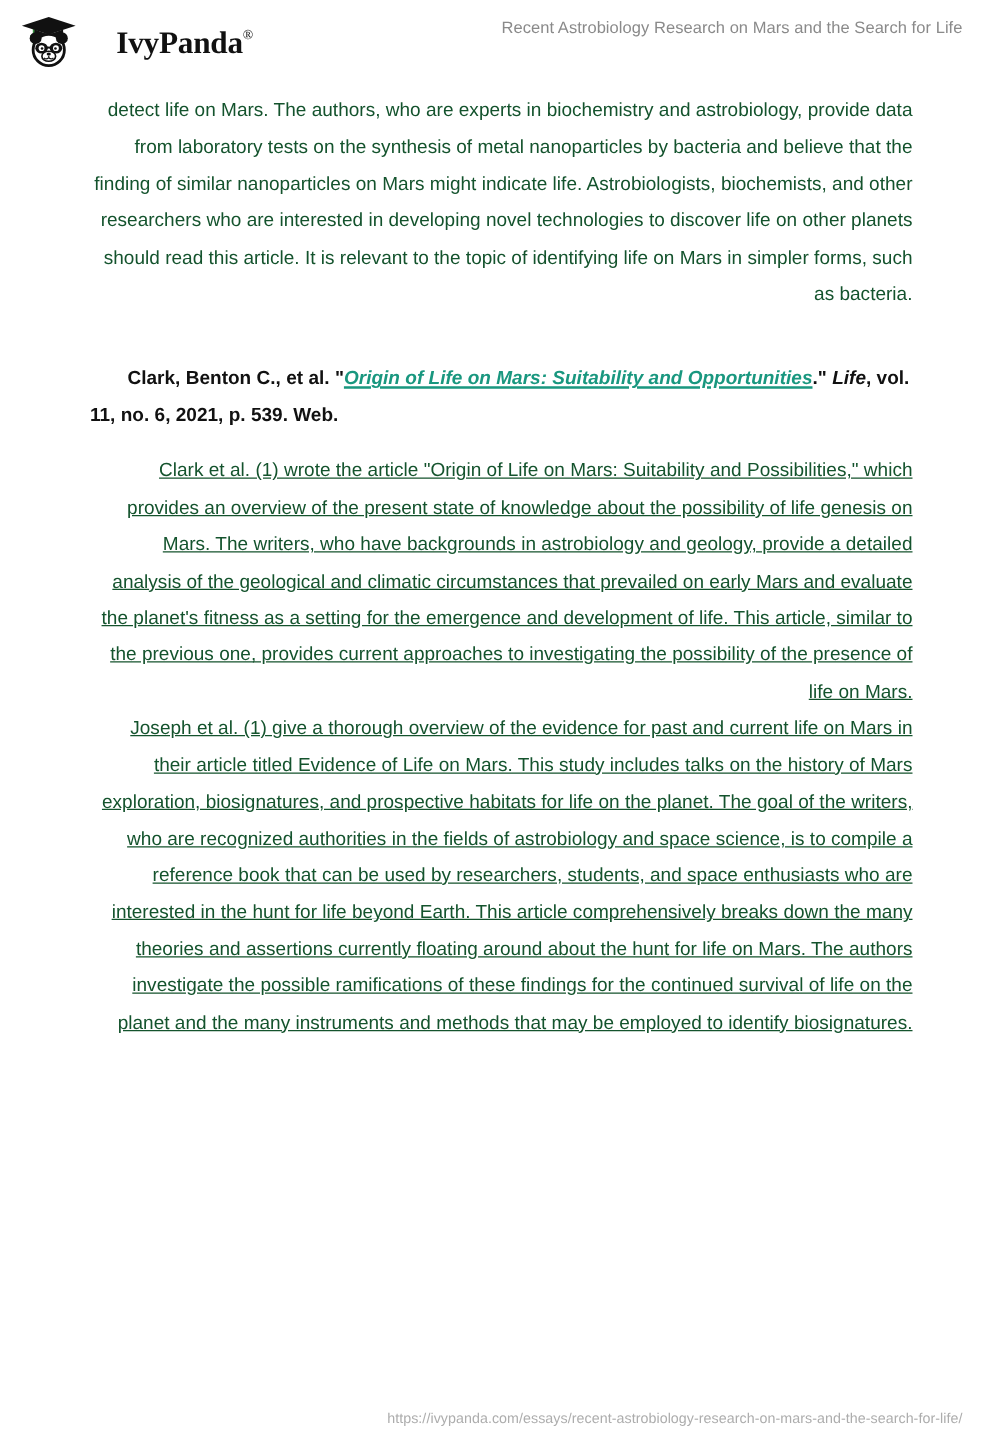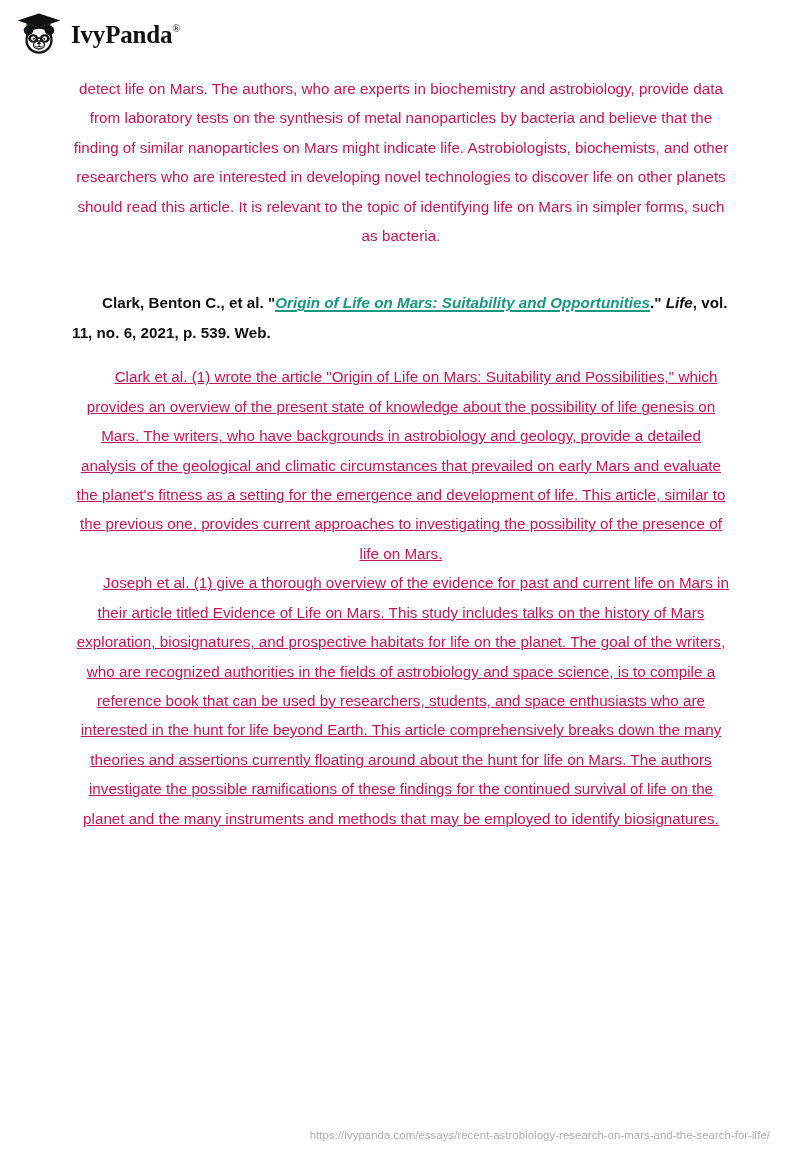--- a/index.html
+++ b/index.html
@@ -42,20 +42,21 @@
   }
   .brand-word {
     font-family: "Liberation Serif", serif;
     font-size: 25px;
     font-weight: 700;
     color: #111111;
     letter-spacing: -0.2px;
     position: relative;
     line-height: 1;
     top: 1px;
+    margin-left: 22px;
   }
   .brand-word .reg {
     font-size: 11px;
     vertical-align: super;
     font-weight: 400;
     position: relative;
     top: -1px;
     left: 0px;
   }
   .header-title {
@@ -73,22 +74,22 @@
   .content {
     position: absolute;
     top: 74px;
     left: 72px;
     width: 658px;
   }
   .para {
     margin: 0 0 0 0;
     font-size: 15.2px;
     line-height: 29.4px;
-    color: #be185d;
-    text-align: center;
+    color: #14532d;
+    text-align: right;
     letter-spacing: 0.02px;
   }
   .para.indent {
     text-indent: 30px;
     text-decoration: underline;
   }
   .citation {
     font-weight: bold;
     font-size: 15.2px;
     line-height: 29.4px;
@@ -162,20 +163,21 @@
         <ellipse cx="50" cy="68" rx="11" ry="8" fill="#ffffff" stroke="#111111" stroke-width="2.6"></ellipse>
         <ellipse cx="50" cy="64.5" rx="3.4" ry="2.4" fill="#111111"></ellipse>
         <path d="M50 67 L50 70.5" stroke="#111111" stroke-width="2" fill="none"></path>
         <path d="M50 70.5 Q45.5 74 42.5 70.5" stroke="#111111" stroke-width="2" fill="none"></path>
         <path d="M50 70.5 Q54.5 74 57.5 70.5" stroke="#111111" stroke-width="2" fill="none"></path>
       </svg>
     </span>
     <span class="brand-word"><span>IvyPanda</span><span class="reg">®</span></span>
   </a>
 
+  <div class="header-title">Recent Astrobiology Research on Mars and the Search for Life</div>
 </div>
 
 <div class="content">
 
   <p class="para">detect life on Mars. The authors, who are experts in biochemistry and astrobiology, provide data from laboratory tests on the synthesis of metal nanoparticles by bacteria and believe that the finding of similar nanoparticles on Mars might indicate life. Astrobiologists, biochemists, and other researchers who are interested in developing novel technologies to discover life on other planets should read this article. It is relevant to the topic of identifying life on Mars in simpler forms, such as bacteria.</p>
 
   <p class="citation"><span>Clark, Benton C., et al. "</span><a class="src-link" href="#">Origin of Life on Mars: Suitability and Opportunities</a><span>." </span><span class="em">Life</span><span>, vol. 11, no. 6, 2021, p. 539. Web.</span></p>
 
   <p class="para indent">Clark et al. (1) wrote the article "Origin of Life on Mars: Suitability and Possibilities," which provides an overview of the present state of knowledge about the possibility of life genesis on Mars. The writers, who have backgrounds in astrobiology and geology, provide a detailed analysis of the geological and climatic circumstances that prevailed on early Mars and evaluate the planet's fitness as a setting for the emergence and development of life. This article, similar to the previous one, provides current approaches to investigating the possibility of the presence of life on Mars.</p>
 

